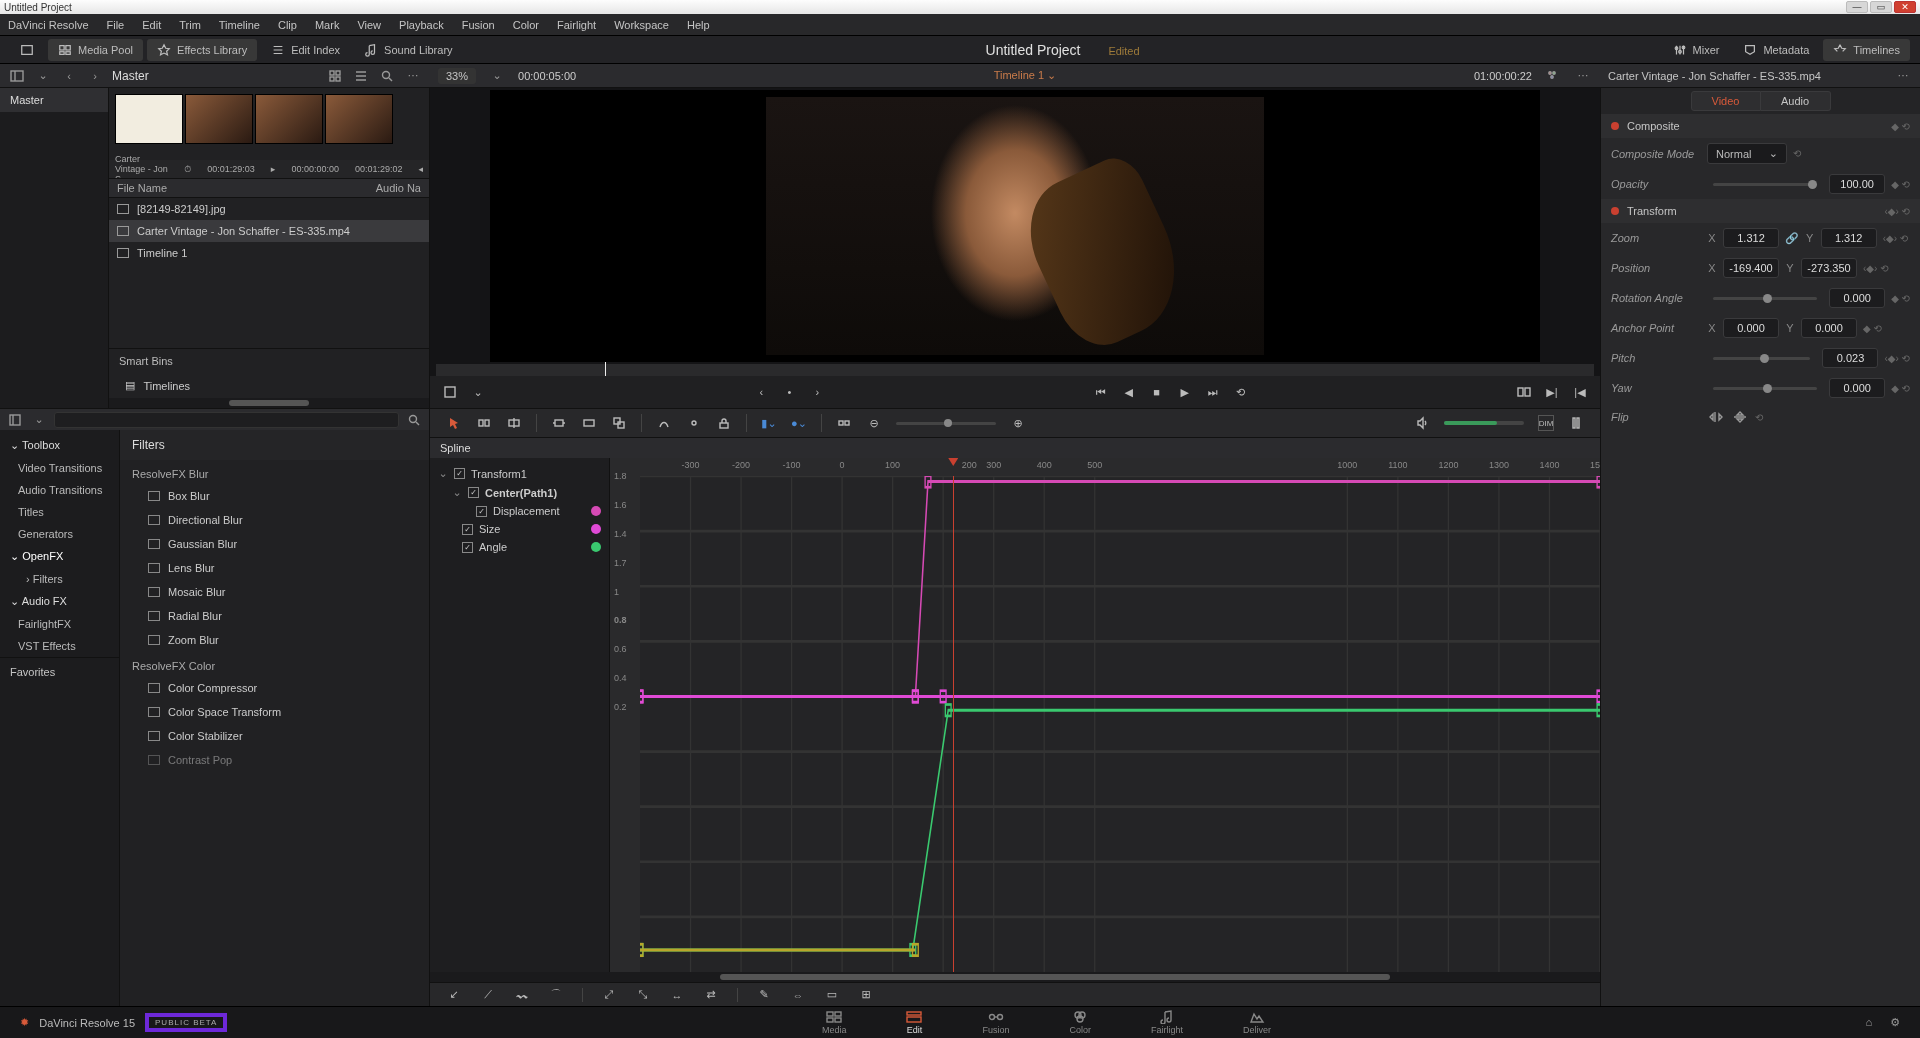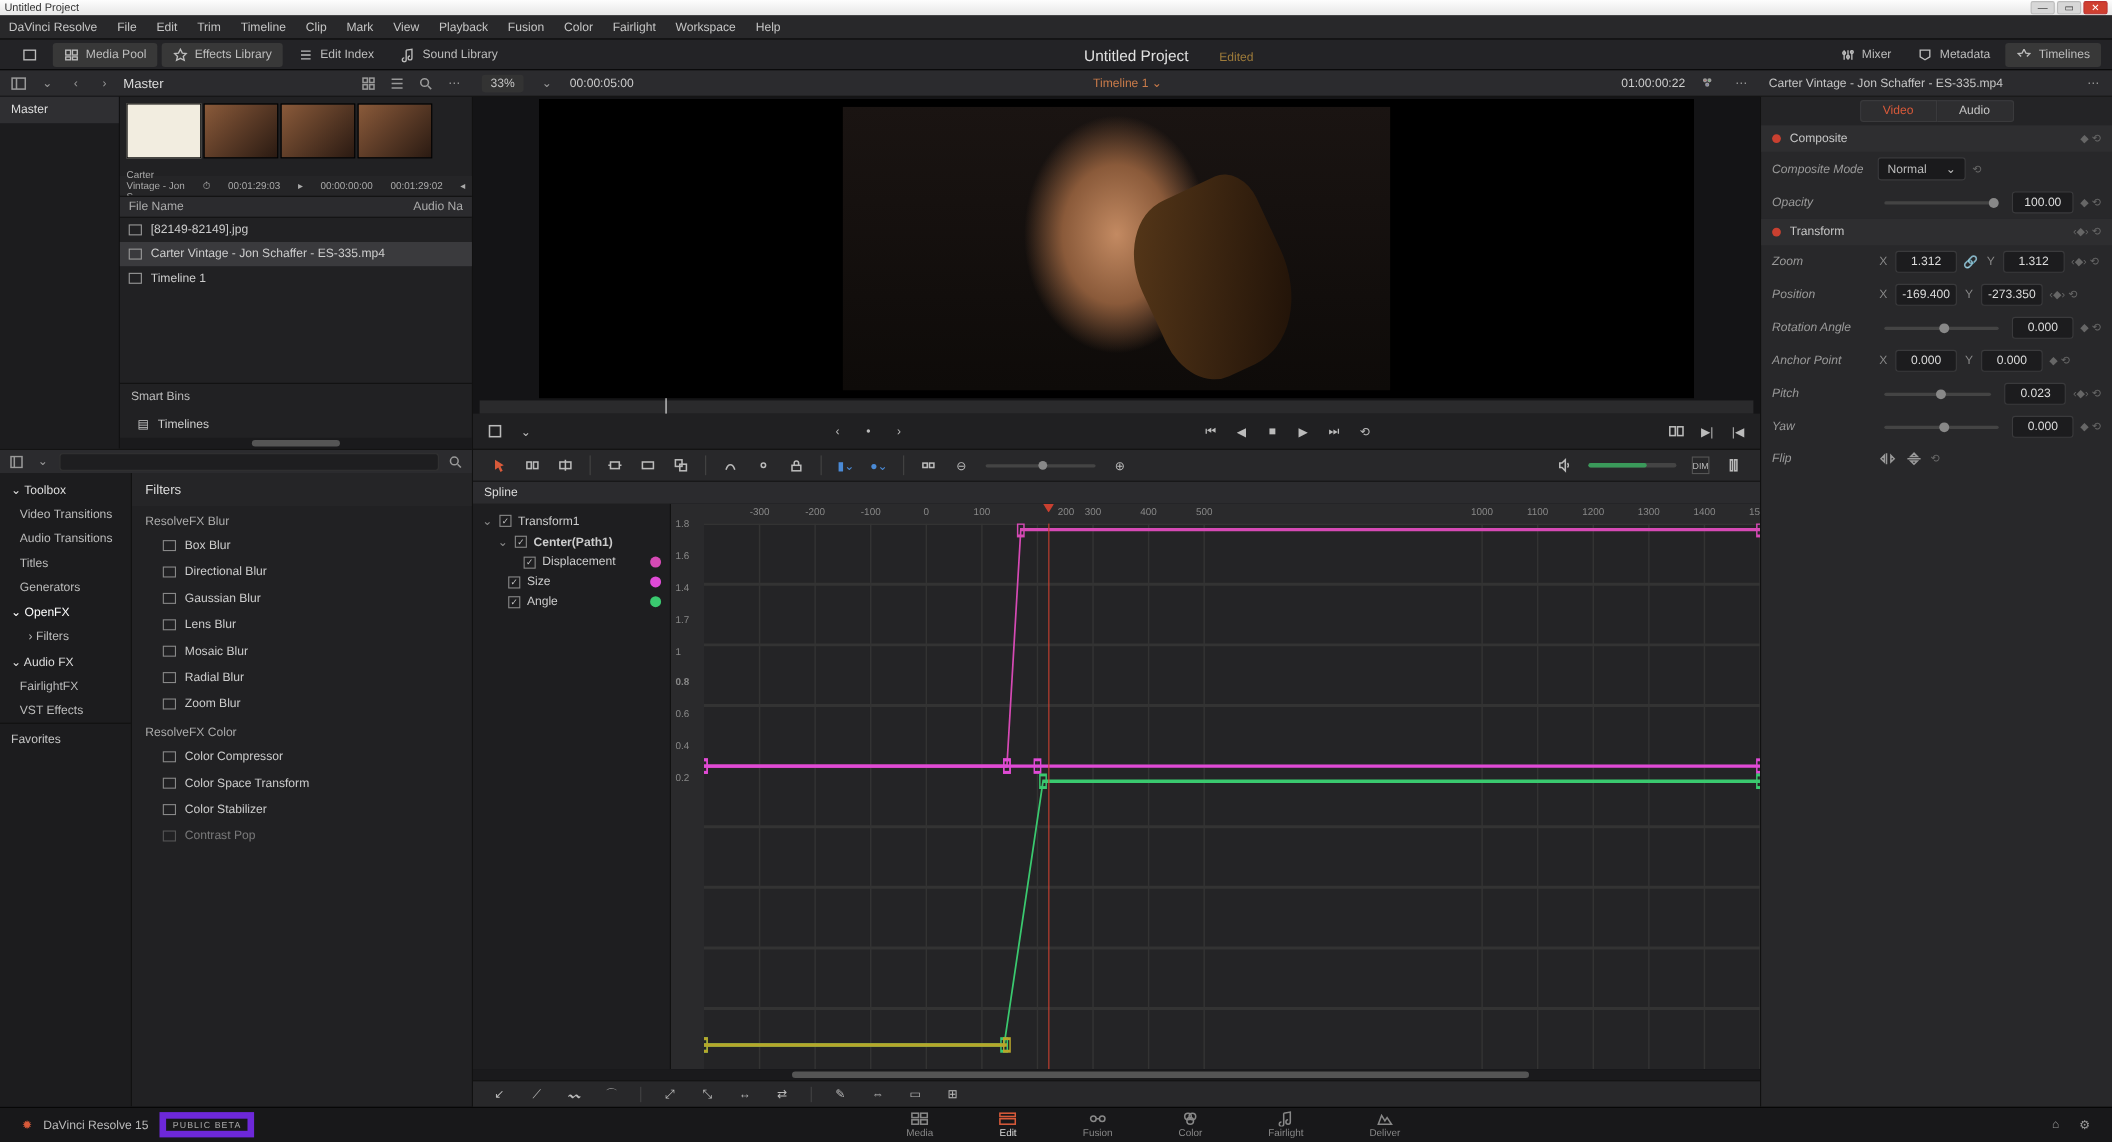--- a/index.html
+++ b/index.html
@@ -133,21 +133,21 @@
 .ins-row .lab2 { width:10px; text-align:center; color:#888;}
 .ins-sel { background:#1a1a1c; border:1px solid #3a3a3c; border-radius:3px; padding:3px 8px; min-width:80px; display:flex; justify-content:space-between; align-items:center;}
 .ins-num { background:#1c1c1e; border:1px solid #3a3a3c; border-radius:3px; padding:3px 0; width:56px; text-align:center; color:#ddd;}
 .ins-slider { flex:1; height:3px; background:#444; border-radius:2px; position:relative; margin:0 6px;}
 .ins-slider .kn { position:absolute; top:-3px; width:9px; height:9px; background:#888; border-radius:50%; }
 .ins-kf { color:#666; display:flex; gap:3px; align-items:center; font-size:10px;}
 
 
 .pagetabs { height:32px; background:#18181a; display:flex; align-items:center; padding:0 20px; border-top:1px solid #000;}
 .pt-left { display:flex; align-items:center; gap:10px; color:#bbb; font-size:11px;}
-.pt-beta { border:6px solid #6d28d9; padding:1px 6px; font-size:8px; letter-spacing:1px; color:#aaa;}
+.pt-beta { border:4px solid #6d28d9; padding:1px 6px; font-size:8px; letter-spacing:1px; color:#aaa;}
 .pt-center { flex:1; display:flex; justify-content:center; gap:60px;}
 .pt-item { display:flex; flex-direction:column; align-items:center; gap:1px; color:#888; font-size:9px;}
 .pt-item.active { color:#ddd; }
 .pt-item.active .pi-ico { color:#d85a3a; }
 .pi-ico { width:16px; height:14px; color:#888; }
 .pt-right { display:flex; gap:18px; color:#999;}
 
 svg { fill:none; stroke:currentColor; stroke-width:1.4; }
 </style>
 </head>

